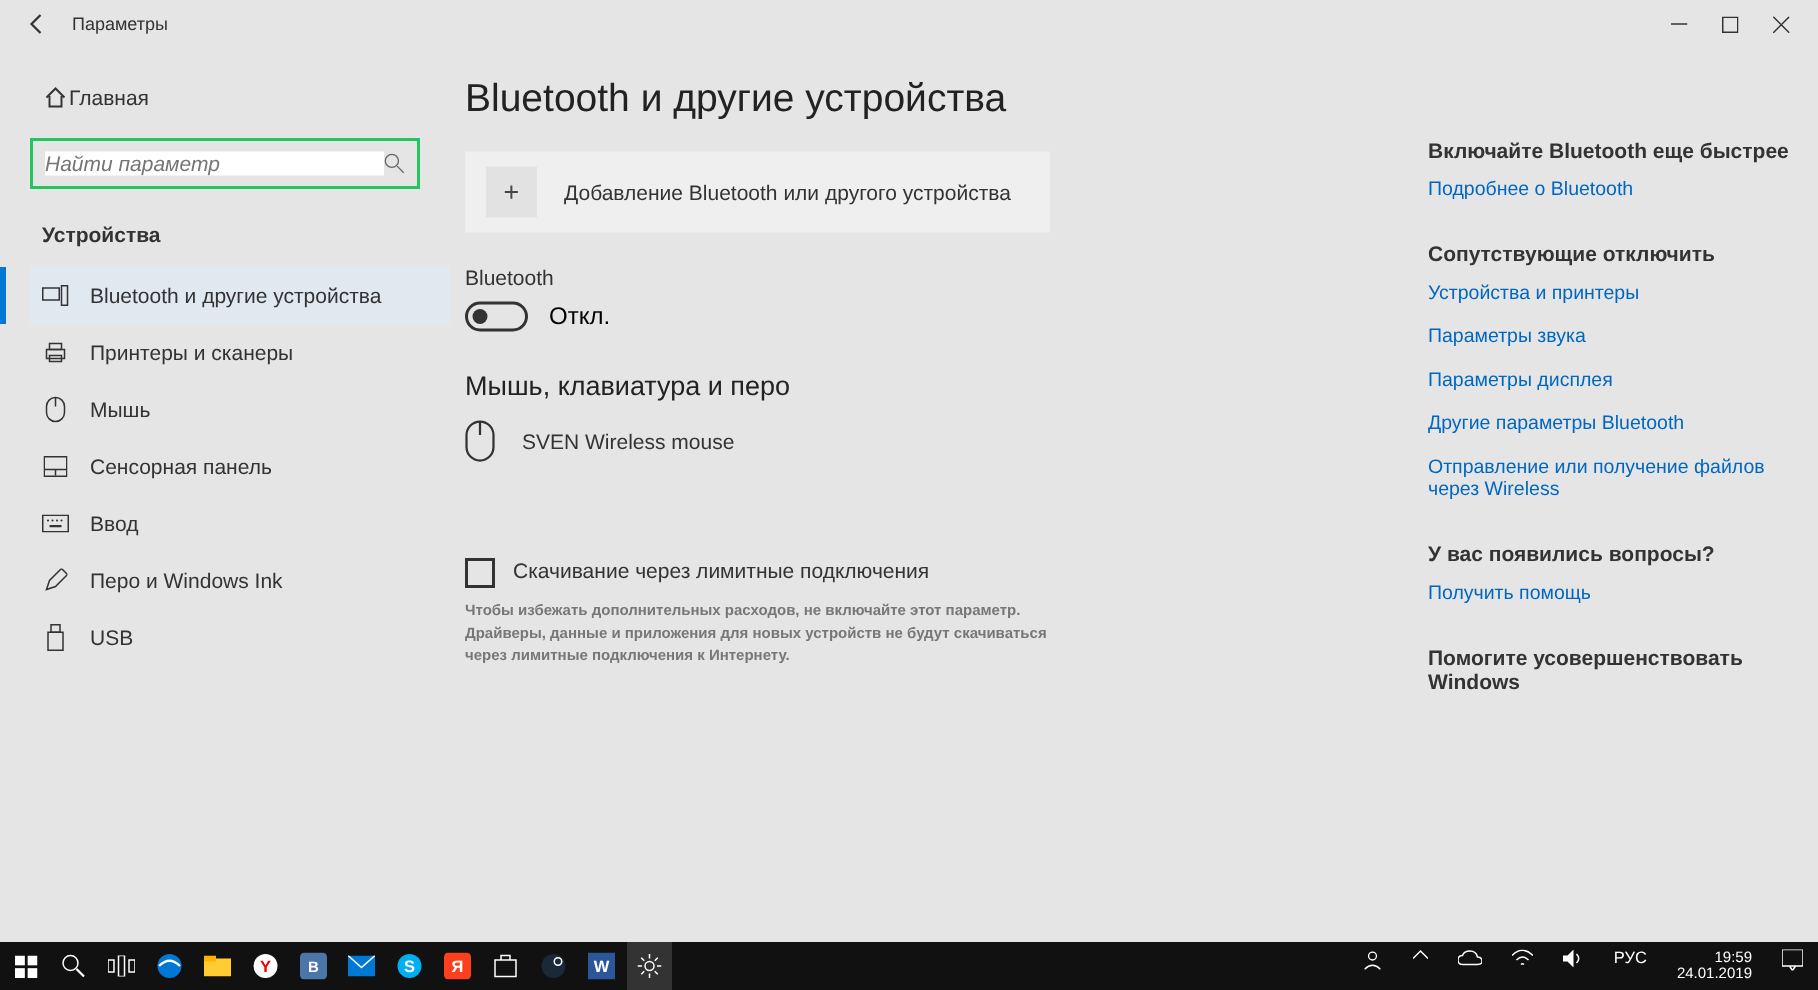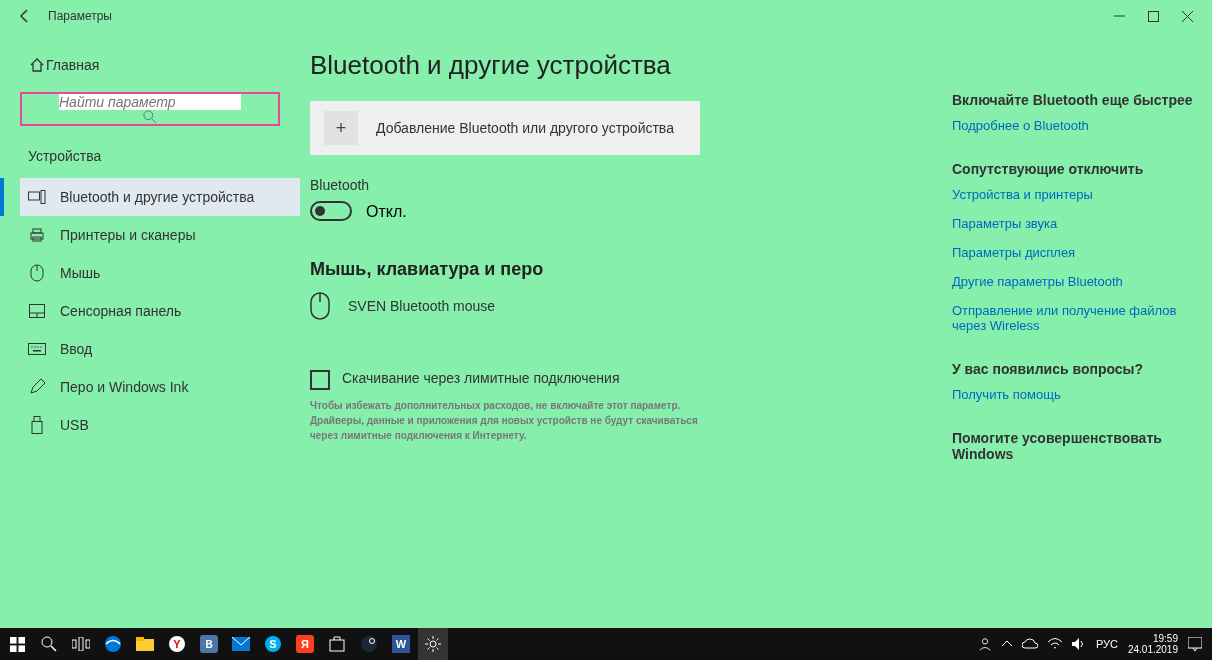--- a/index.html
+++ b/index.html
@@ -1,57 +1,57 @@
 <!DOCTYPE html>
 <html><head>
 <meta charset="utf-8">
 <style>
 * { margin: 0; padding: 0; box-sizing: border-box; font-family: "Segoe UI", Tahoma, sans-serif; }
 body { width: 1212px; height: 660px; background: #fff; position: relative; overflow: hidden; }
-.window { width: 100%; height: 628px; background: #86efac; position: relative; }
+.window { width: 100%; height: 628px; background: #e5e5e5; position: relative; }
 .titlebar { height: 32px; display: flex; align-items: center; padding: 0 10px; }
 .titlebar .back { width: 30px; display: flex; align-items: center; justify-content: center; cursor: pointer; }
 .titlebar .title { font-size: 12px; margin-left: 8px; color: #333; }
 .titlebar .win-controls { margin-left: auto; display: flex; gap: 20px; padding-right: 8px; }
 .titlebar .win-controls span { width: 14px; height: 14px; display: flex; align-items: center; justify-content: center; font-size: 11px; color: #333; cursor: pointer; }
 .content { display: flex; height: calc(100% - 32px); }
 .sidebar { width: 300px; padding: 16px 0 0 20px; }
 .home-link { display: flex; align-items: center; padding: 8px 8px; font-size: 14px; color: #333; cursor: pointer; }
-.search-box { margin: 10px 20px 12px 0; border: 2px solid #ec4899; height: 34px; display: flex; align-items: center; padding: 0 8px; flex-direction: column; }
+.search-box { margin: 10px 20px 12px 0; border: 2px solid #22c55e; height: 34px; display: flex; align-items: center; padding: 0 8px; }
 .search-box input { border: none; outline: none; flex: 1; font-size: 14px; color: #666; font-style: italic; }
-.section-title { font-size: 14px; font-weight: 400; color: #333; padding: 10px 8px 14px; }
+.section-title { font-size: 14px; font-weight: 700; color: #333; padding: 10px 8px 14px; }
 .nav-item { display: flex; align-items: center; gap: 14px; padding: 10px 8px; font-size: 14px; color: #333; cursor: pointer; position: relative; }
 .nav-item.active { background: #e0e8f0; }
 .nav-item.active::before { content: ""; position: absolute; left: -20px; top: 0; bottom: 0; width: 4px; background: #0078d4; }
 .nav-icon { width: 18px; height: 18px; display: inline-flex; align-items: center; justify-content: center; }
 .main { flex: 1; padding: 18px 40px 0 10px; overflow: hidden; }
 .main h1 { font-weight: 400; font-size: 26px; color: #222; margin-bottom: 20px; }
 .add-device { background: #efefef; display: flex; align-items: center; gap: 18px; padding: 10px 14px; width: 390px; cursor: pointer; }
 .add-device .plus { width: 34px; height: 34px; background: #e2e2e2; display: flex; align-items: center; justify-content: center; font-size: 18px; color: #444; }
 .add-device .label { font-size: 14px; color: #333; }
 .bt-label { font-size: 14px; color: #333; margin-top: 22px; }
 .toggle-row { display: flex; align-items: flex-end; gap: 14px; margin-top: 8px; }
 .toggle { width: 42px; height: 20px; border: 2px solid #333; border-radius: 10px; position: relative; cursor: pointer; }
 .toggle .knob { width: 10px; height: 10px; background: #333; border-radius: 50%; position: absolute; left: 3px; top: 3px; }
-.section-h { font-size: 18px; color: #222; margin-top: 38px; font-weight: 700; }
+.section-h { font-size: 18px; color: #222; margin-top: 26px; font-weight: 400; }
 .device-row { display: flex; align-items: center; gap: 18px; padding: 12px 0; }
 .device-row .dname { font-size: 14px; color: #333; }
-.checkbox-row { display: flex; align-items: flex-start; gap: 12px; margin-top: 38px; }
+.checkbox-row { display: flex; align-items: flex-start; gap: 12px; margin-top: 52px; }
 .checkbox-row .cb { width: 20px; height: 20px; border: 2px solid #333; cursor: pointer; flex-shrink: 0; }
 .checkbox-row .cbl { font-size: 14px; color: #333; }
 .cb-desc { font-size: 10px; color: #777; margin-top: 8px; line-height: 1.5; max-width: 400px; font-weight: bold; }
 .right-panel { width: 260px; padding: 60px 16px 0 0; font-size: 14px; }
 .rp-title { font-weight: 600; color: #333; margin-bottom: 10px; }
 .rp-text { font-size: 13px; color: #666; line-height: 1.55; margin-bottom: 12px; }
 .rp-link { color: #0067c0; cursor: pointer; display: block; margin-bottom: 14px; font-size: 13px; }
 .rp-section { margin-top: 28px; }
 .taskbar { position: absolute; bottom: 0; left: 0; right: 0; height: 32px; background: #111; display: flex; align-items: center; color: #fff; }
 .tb-left { display: flex; align-items: center; gap: 2px; padding-left: 2px; }
 .tb-icon { width: 30px; height: 32px; display: flex; align-items: center; justify-content: center; cursor: pointer; }
-.tb-right { margin-left: auto; display: flex; align-items: center; gap: 10px; padding-right: 10px; font-size: 11px; }
+.tb-right { margin-left: auto; display: flex; align-items: flex-start; gap: 20px; padding-right: 10px; font-size: 11px; }
 .tb-clock { font-size: 10px; text-align: right; line-height: 1.1; }
 svg { display: block; }
 </style>
 </head>
 <body>
 
 <div class="window">
   <div class="titlebar">
     <div class="back">
       <svg width="16" height="16" viewBox="0 0 16 16">
@@ -183,21 +183,21 @@
         <span>Откл.</span>
       </div>
       <div class="section-h">Мышь, клавиатура и перо</div>
       <div class="device-row">
         <span>
           <svg width="20" height="28" viewBox="0 0 20 28">
               <rect x="1" y="1" width="18" height="26" rx="9" stroke="#333" fill="none" stroke-width="1.5"></rect>
               <line x1="10" y1="1" x2="10" y2="10" stroke="#333" stroke-width="1.5"></line>
             </svg>
         </span>
-        <span class="dname">SVEN Bluetooth mouse</span>
+        <span class="dname">SVEN Wireless mouse</span>
       </div>
       <div class="checkbox-row">
         <div class="cb"></div>
         <div class="cbl">Скачивание через лимитные подключения</div>
       </div>
       <div class="cb-desc">Чтобы избежать дополнительных расходов, не включайте этот параметр. Драйверы, данные и приложения для новых устройств не будут скачиваться через лимитные подключения к Интернету.</div>
     </div>
 
     <div class="right-panel">
       <div class="rp-title">Включайте Bluetooth еще быстрее</div>

